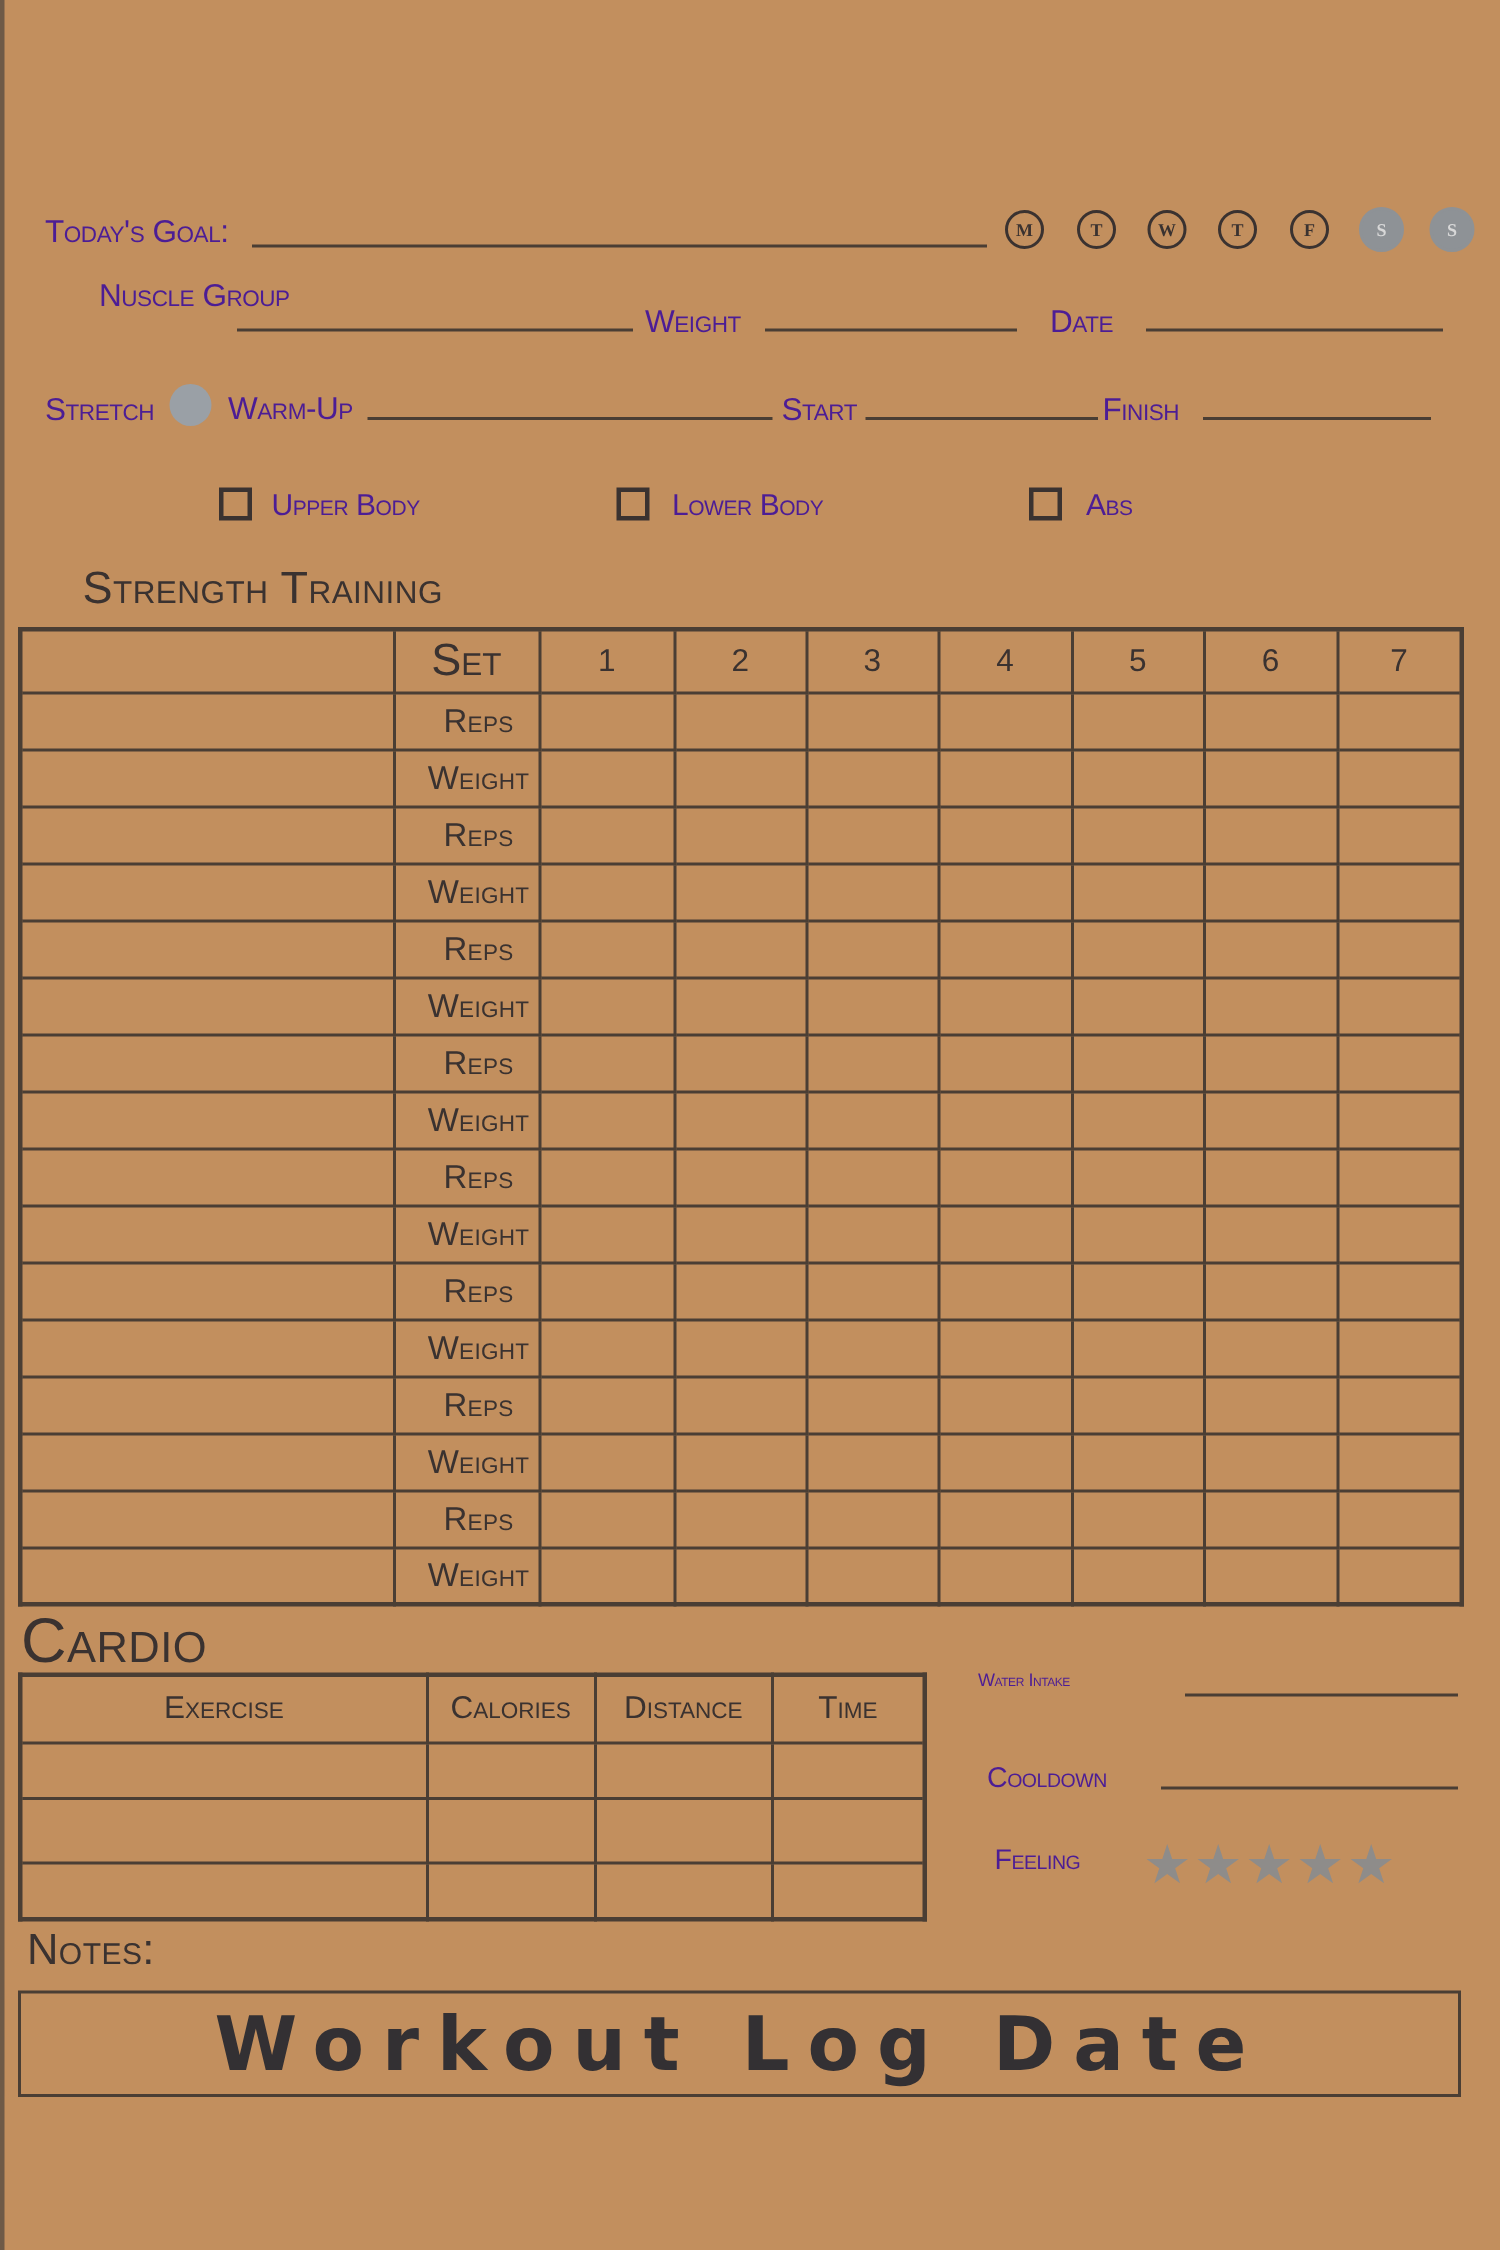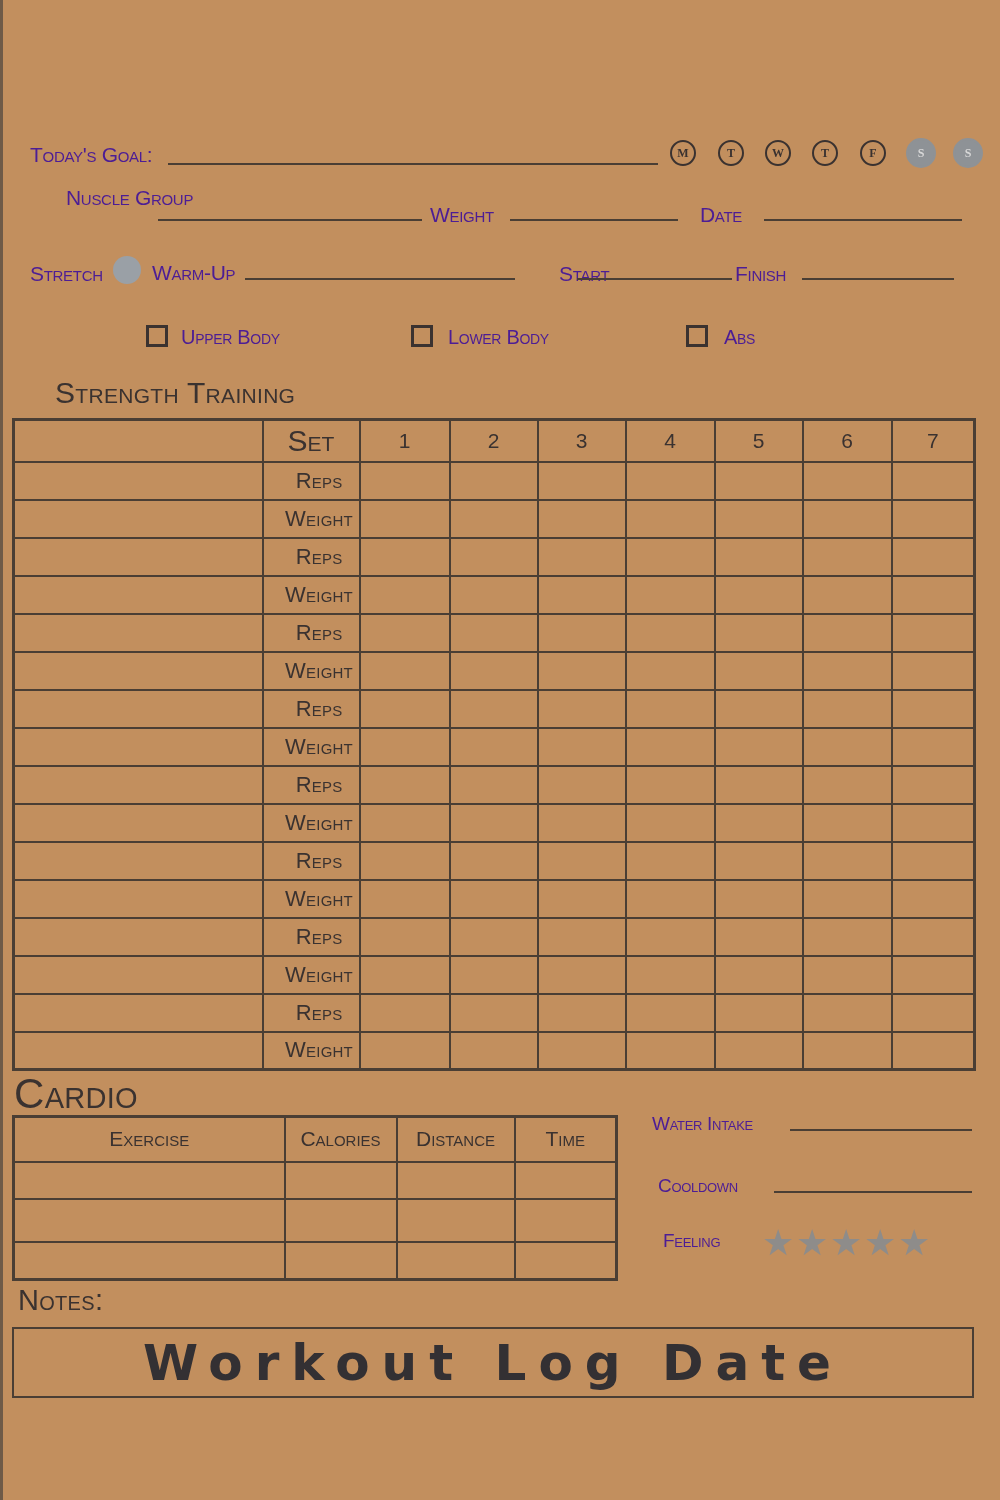--- a/index.html
+++ b/index.html
@@ -75,21 +75,21 @@
 <div class="line" style="left:158px;top:219px;width:264px;"></div>
 <span class="label" style="left:430px;top:204px;">Weight</span>
 <div class="line" style="left:510px;top:219px;width:168px;"></div>
 <span class="label" style="left:700px;top:204px;">Date</span>
 <div class="line" style="left:764px;top:219px;width:198px;"></div>
 
 <span class="label" style="left:30px;top:263px;">Stretch</span>
 <div class="stretch-dot" style="left:113px;top:256px;"></div>
 <span class="label" style="left:152px;top:262px;">Warm-Up</span>
 <div class="line" style="left:245px;top:278px;width:270px;"></div>
-<span class="label" style="left:521px;top:263px;margin-left:38px;">Start</span>
+<span class="label" style="left:521px;top:263px;">Start</span>
 <div class="line" style="left:577px;top:278px;width:155px;"></div>
 <span class="label" style="left:735px;top:263px;">Finish</span>
 <div class="line" style="left:802px;top:278px;width:152px;"></div>
 
 <div class="chk" style="left:146px;top:325px;"></div>
 <span class="label" style="left:181px;top:327px;font-size:20px;">Upper Body</span>
 <div class="chk" style="left:411px;top:325px;"></div>
 <span class="label" style="left:448px;top:327px;font-size:20px;">Lower Body</span>
 <div class="chk" style="left:686px;top:325px;"></div>
 <span class="label" style="left:724px;top:327px;font-size:20px;">Abs</span>
@@ -333,21 +333,21 @@
     </tr>
     <tr style="height:38px">
       <td class="cell"></td>
       <td class="cell"></td>
       <td class="cell"></td>
       <td class="cell"></td>
     </tr>
   </tbody>
 </table>
 
-<span class="label" style="left:652px;top:1114px;font-size:19px;">Water Intake</span>
+<span class="label" style="left:652px;top:1114px;font-size:12px;">Water Intake</span>
 <div class="line" style="left:790px;top:1129px;width:182px;"></div>
 <span class="label" style="left:658px;top:1176px;font-size:19px;">Cooldown</span>
 <div class="line" style="left:774px;top:1191px;width:198px;"></div>
 <span class="label" style="left:663px;top:1231px;font-size:19px;">Feeling</span>
 <div class="abs" style="left:762px;top:1225px;width:175px;height:36px;">
   <span class="star" style="left:0px;top:0;">★</span>
   <span class="star" style="left:34px;top:0;">★</span>
   <span class="star" style="left:68px;top:0;">★</span>
   <span class="star" style="left:102px;top:0;">★</span>
   <span class="star" style="left:136px;top:0;">★</span>

